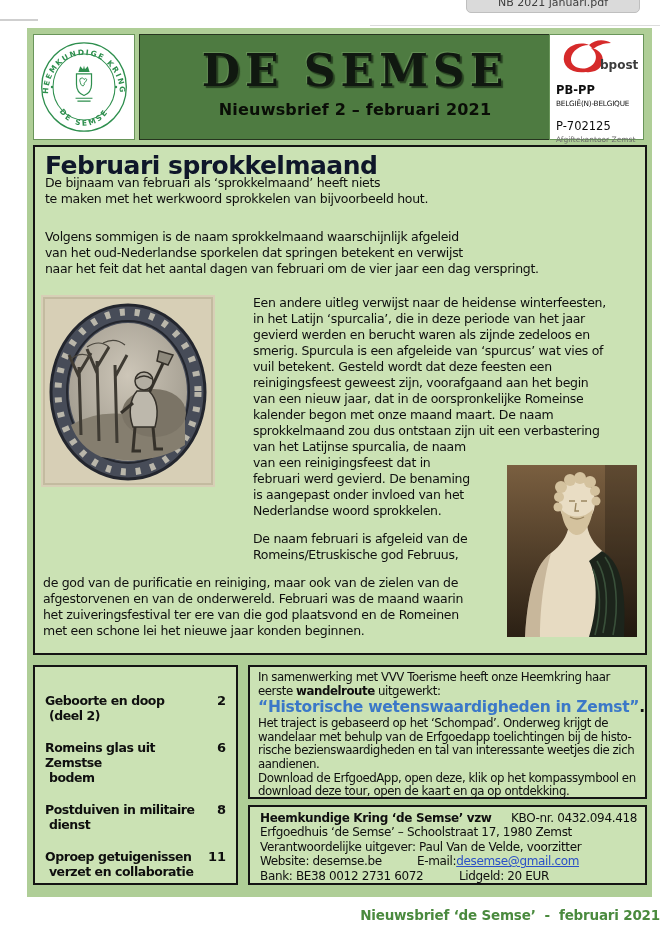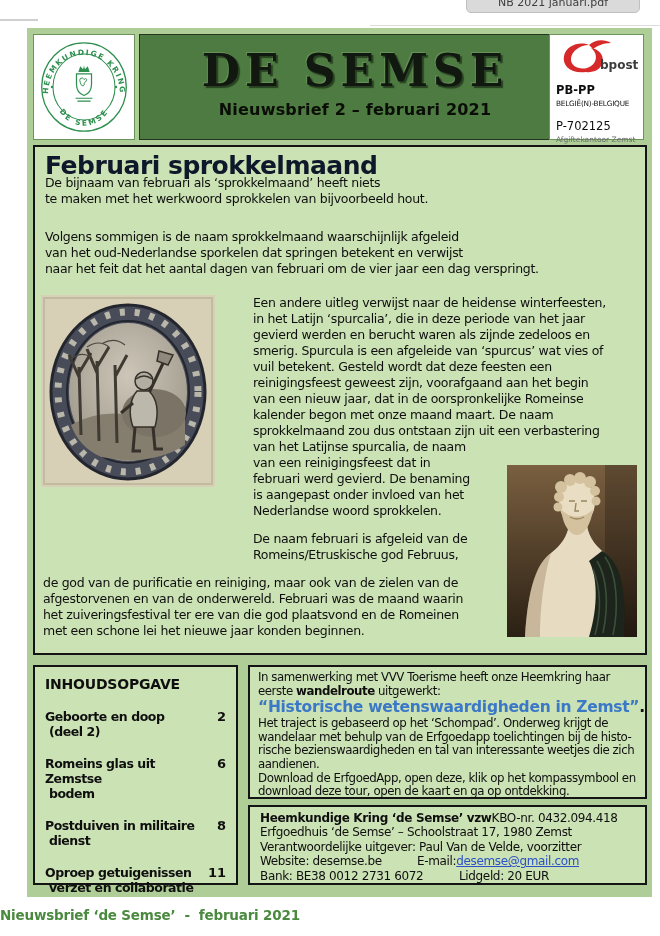--- a/index.html
+++ b/index.html
@@ -62,27 +62,27 @@
   .walk-intro{white-space:pre-line}
   .walk-bold{font-weight:bold}
   .walk-heading{font-size:15.5px;font-weight:bold;color:#3b78c8;letter-spacing:-0.3px;line-height:19px;white-space:nowrap}
   .walk-heading .period{color:#111}
   .walk-body{white-space:pre-line}
 
   .contact-box{position:absolute;left:221px;top:777px;width:399px;height:80px;background:#cbe2b4;
                border:2px solid #141414;box-sizing:border-box;padding:4px 8px 0 10px;
                font-size:12px;letter-spacing:-0.35px;line-height:14.4px}
   .contact-row{display:flex}
-  .contact-row.spread{justify-content:flex-start}
+  .contact-row.spread{justify-content:space-between}
   .contact-name{font-weight:bold}
   .cell-a{display:inline-block;width:157px}
   .cell-b{display:inline-block;width:199px}
   .link{color:#2b50c8;text-decoration:underline}
 
-  .footer{position:absolute;left:0;right:0;top:907px;text-align:left;font-size:13.5px;font-weight:bold;
+  .footer{position:absolute;left:0;right:0;top:907px;text-align:right;font-size:13.5px;font-weight:bold;
           color:#4a8a3e;white-space:pre;letter-spacing:-0.2px}
 </style>
 </head>
 <body>
 
 <div class="stage">
 
   <div class="tab">NB 2021 januari.pdf</div>
   <div class="chrome-dash"></div>
   <div class="chrome-line"></div>
@@ -226,21 +226,20 @@
         <path d="M95 86 C 112 96, 120 118, 117 172 L 82 172 C 92 140, 90 110, 82 96 Z" fill="#1c241b"></path>
         <g stroke="#39503a" stroke-width="1.6" fill="none">
           <path d="M90 96 C 100 112, 102 140, 96 168"></path>
           <path d="M98 92 C 110 108, 112 142, 106 170"></path>
           <path d="M86 104 C 94 124, 94 148, 88 170"></path>
         </g>
       </svg>
     </div>
 
     <div class="toc-box">
-      <div class="toc-title">INHOUDSOPGAVE</div>
       <div class="toc-item">
         <div class="toc-label">Geboorte en doop
 &nbsp;(deel 2)</div>
         <div class="toc-page">2</div>
       </div>
       <div class="toc-item">
         <div class="toc-label">Romeins glas uit Zemstse
 &nbsp;bodem</div>
         <div class="toc-page">6</div>
       </div>

